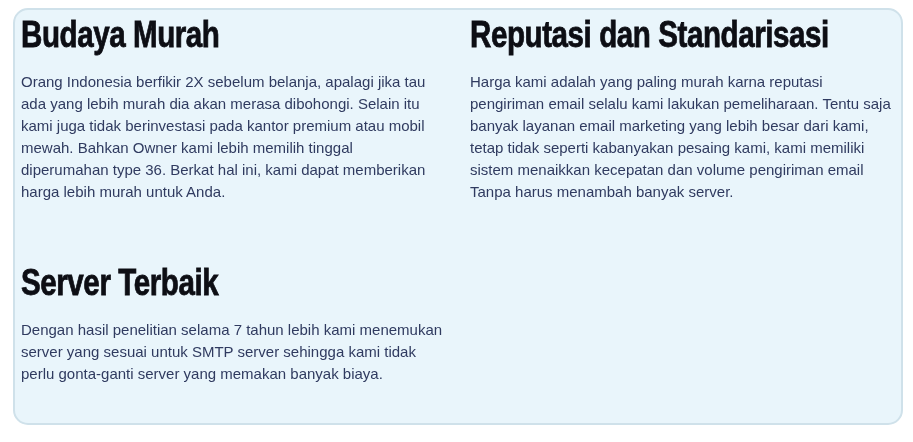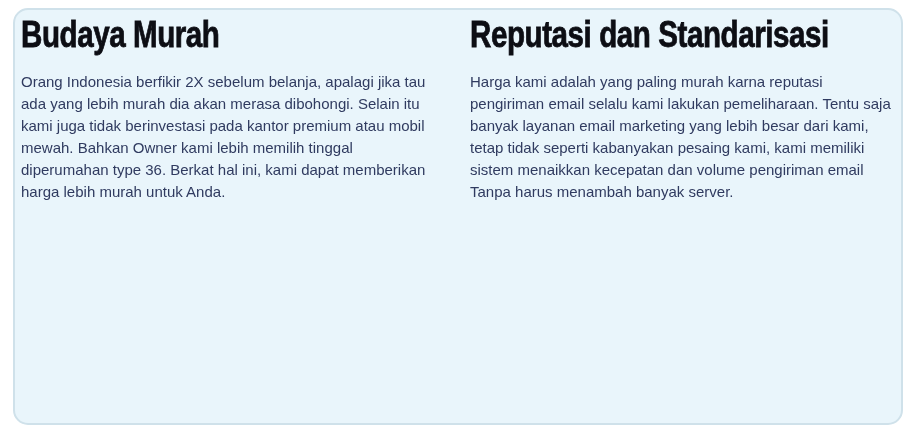--- a/index.html
+++ b/index.html
@@ -63,14 +63,18 @@
     <h2>Budaya Murah</h2>
     <p>Orang Indonesia berfikir 2X sebelum belanja, apalagi jika tau ada yang lebih murah dia akan merasa dibohongi. Selain itu kami juga tidak berinvestasi pada kantor premium atau mobil mewah. Bahkan Owner kami lebih memilih tinggal diperumahan type 36. Berkat hal ini, kami dapat memberikan harga lebih murah untuk Anda.</p>
   </section>
 
   <section class="feature">
     <h2>Reputasi dan Standarisasi</h2>
     <p>Harga kami adalah yang paling murah karna reputasi pengiriman email selalu kami lakukan pemeliharaan. Tentu saja banyak layanan email marketing yang lebih besar dari kami, tetap tidak seperti kabanyakan pesaing kami, kami memiliki sistem menaikkan kecepatan dan volume pengiriman email Tanpa harus menambah banyak server.</p>
   </section>
 
 
+  <section class="feature">
+    <h2>Server Terbaik</h2>
+    <p>Dengan hasil penelitian selama 7 tahun lebih kami menemukan server yang sesuai untuk SMTP server sehingga kami tidak perlu gonta-ganti server yang memakan banyak biaya.</p>
+  </section>
 
 </div>
 
 </body></html>

